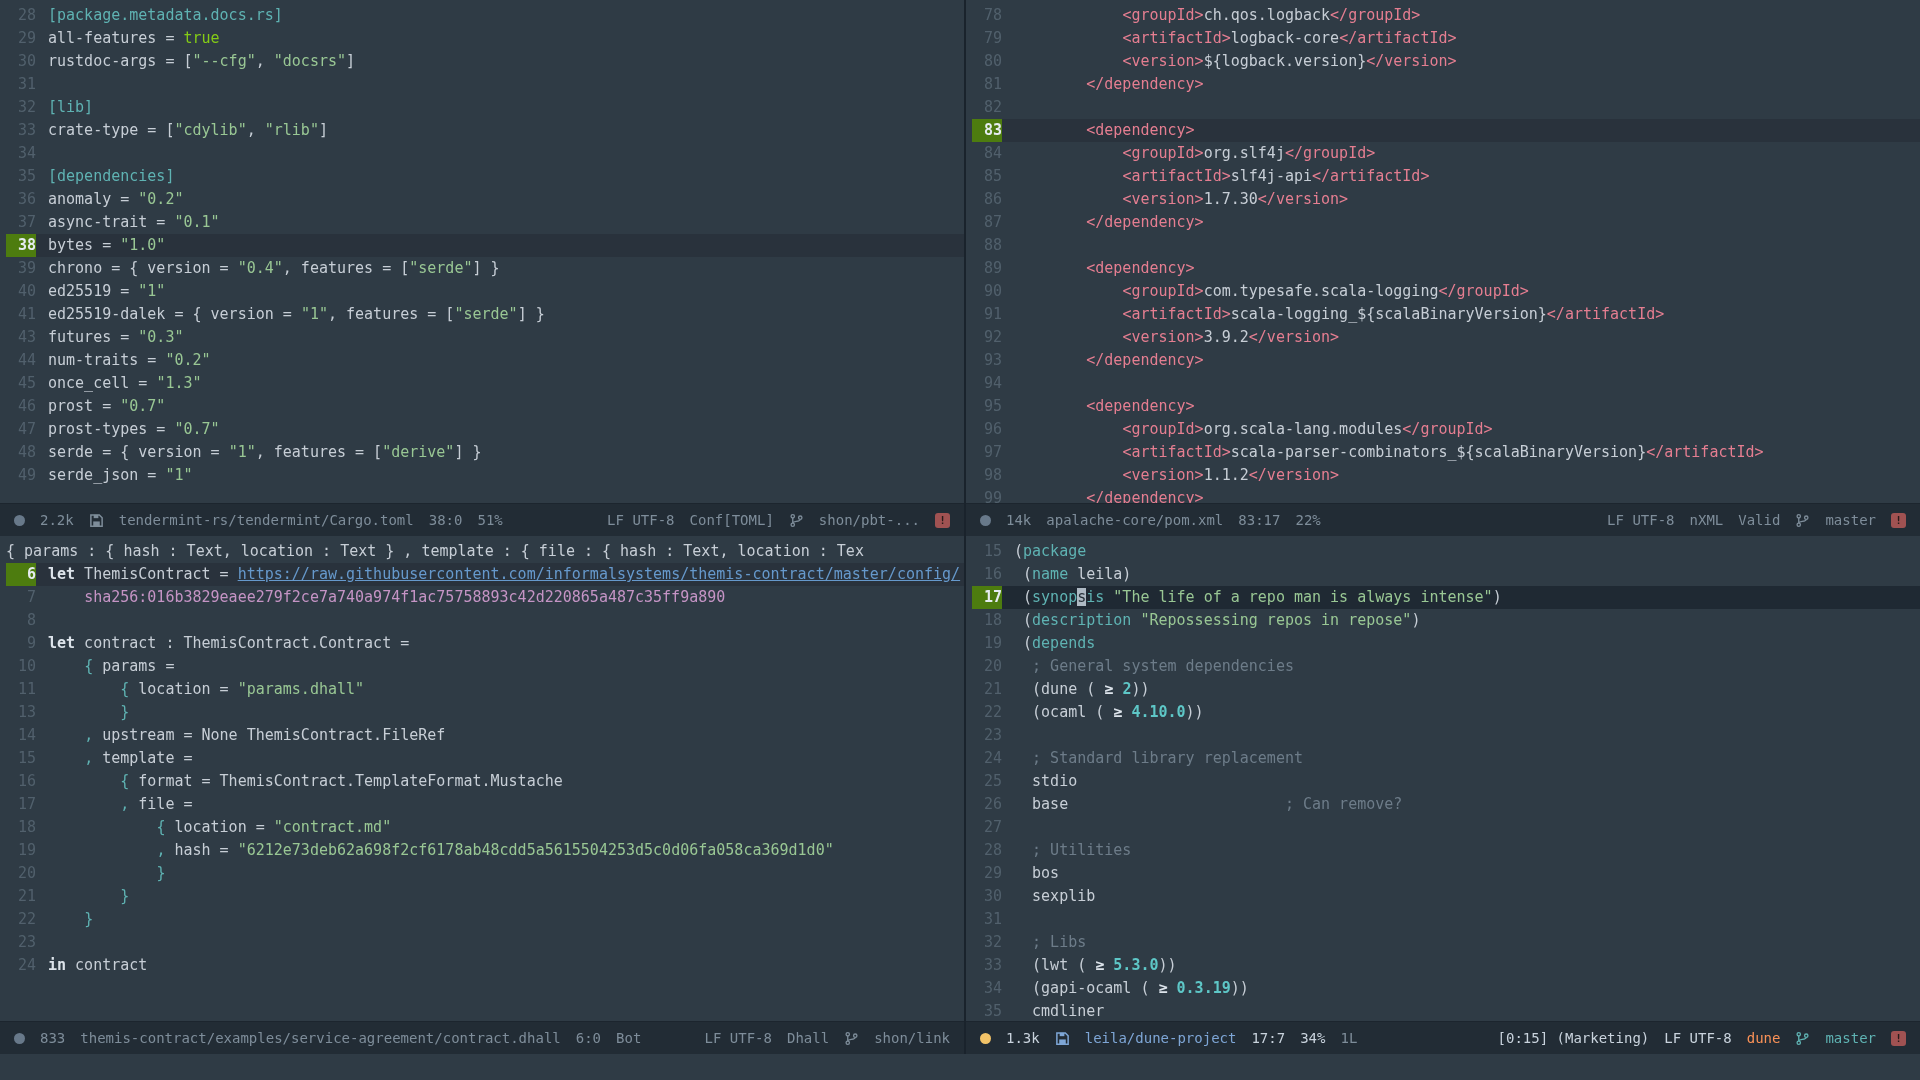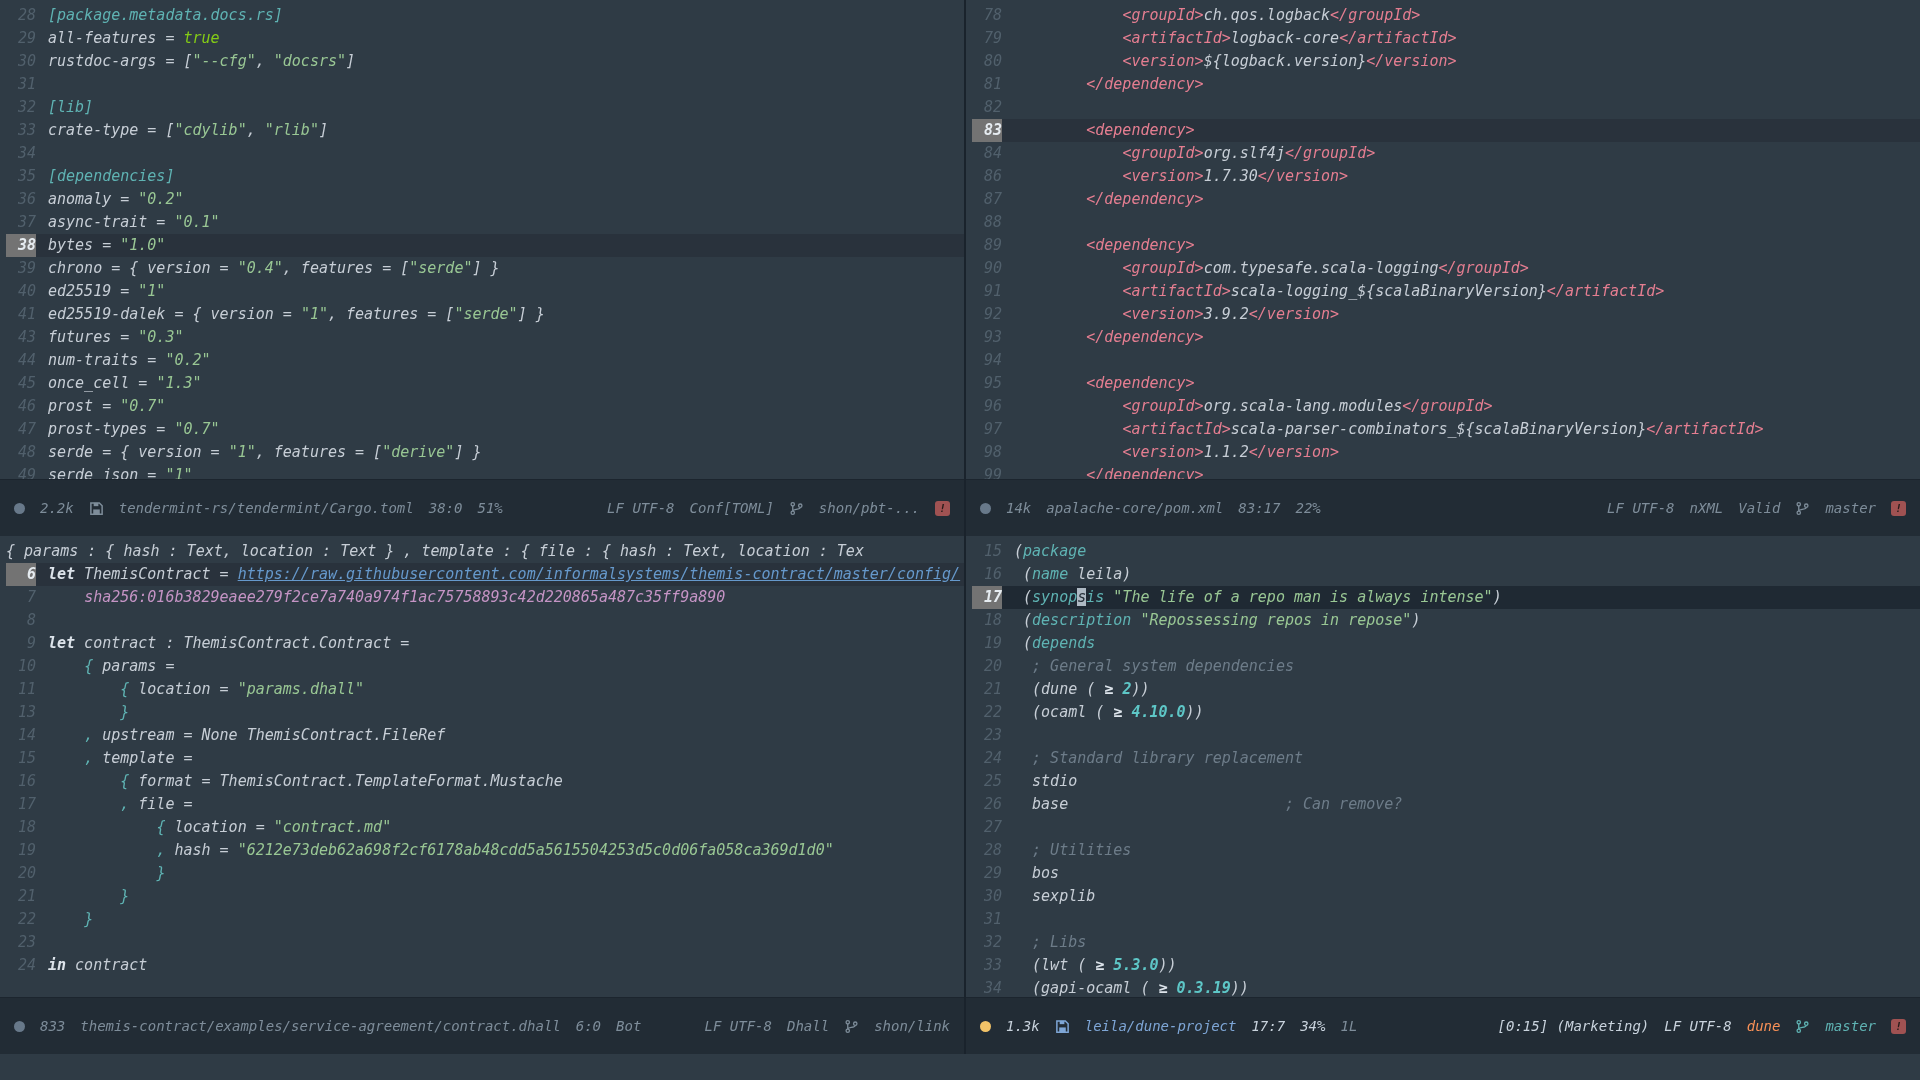--- a/index.html
+++ b/index.html
@@ -1,40 +1,40 @@
 <!DOCTYPE html>
 <html><head>
 <meta charset="utf-8">
 <style>
   html,body{margin:0;padding:0;background:#2f3b45;}
   body{width:1920px;height:1080px;overflow:hidden;font-family:"DejaVu Sans Mono",monospace;}
-  .screen{width:1920px;height:1080px;display:grid;grid-template-columns:966px 954px;grid-template-rows:536px 518px 26px;font-style:italic;}
+  .screen{width:1920px;height:1080px;display:grid;grid-template-columns:966px 954px;grid-template-rows:536px 518px 26px;}
   .pane{display:flex;flex-direction:column;overflow:hidden;background:#2f3b45;}
   .pane.leftcol{border-right:2px solid #1a232c;}
   .code{flex:1 1 auto;overflow:hidden;padding:4px 0 0 6px;}
   .row{display:flex;height:23px;line-height:23px;font-size:15px;white-space:pre;}
   .row.hl{background:#29323c;}
   .row.hl.act{background:#1f2933;}
   .ln{flex:none;width:30px;text-align:right;margin-right:12px;color:#51606c;}
-  .ln.cur{color:#e6ecf1;font-weight:bold;background:#737373;}
+  .ln.cur{color:#e6ecf1;font-weight:bold;background:#4d7c0f;}
   .txt{flex:1 1 auto;white-space:pre;}
   
   .t-p{color:#c7ced6;}
   .t-cy{color:#5fb3b3;}
   .t-str{color:#99c794;}
   .t-org{color:#84cc16;}
   .t-tag{color:#e57e91;}
   .t-num{color:#5ec7c7;font-weight:bold;}
   .t-com{color:#6d7c89;text-align:right;}
   .t-url{color:#6699cc;text-decoration:underline;}
   .t-pur{color:#c594c5;}
   .t-kw{color:#dde4eb;font-weight:bold;}
   .t-cursor{background:#aeb9c3;color:#262f38;}
   
-  .modeline{flex:none;height:32px;background:#222c35;border-top:1px solid #1c252e;display:flex;justify-content:space-between;align-items:center;padding:12px 14px;font-size:14px;color:#7e8d9a;overflow:hidden;}
+  .modeline{flex:none;height:32px;background:#222c35;border-top:1px solid #1c252e;display:flex;justify-content:space-between;align-items:center;padding:0 14px;font-size:14px;color:#7e8d9a;overflow:hidden;}
   .mlg{display:flex;align-items:center;gap:15px;white-space:pre;}
   .c-dim{color:#7e8d9a;}
   .c-bright{color:#c9d3dd;}
   .c-blue{color:#7ea6d6;}
   .c-orange{color:#f99157;}
   .c-cyan{color:#5fb3b3;}
   .dot{width:11px;height:11px;border-radius:50%;flex:none;}
   .dot.c-dotgray{background:#68798a;}
   .dot.c-dotyellow{background:#f2c368;}
   .mlicon{width:15px;height:15px;flex:none;}
@@ -87,20 +87,21 @@
   </section>
   <section class="pane">
     <div class="code">
         <div class="row"><span class="ln">78</span><span class="txt"><span class="t-p">            </span><span class="t-tag">&lt;groupId&gt;</span><span class="t-p">ch.qos.logback</span><span class="t-tag">&lt;/groupId&gt;</span></span></div>
         <div class="row"><span class="ln">79</span><span class="txt"><span class="t-p">            </span><span class="t-tag">&lt;artifactId&gt;</span><span class="t-p">logback-core</span><span class="t-tag">&lt;/artifactId&gt;</span></span></div>
         <div class="row"><span class="ln">80</span><span class="txt"><span class="t-p">            </span><span class="t-tag">&lt;version&gt;</span><span class="t-p">${logback.version}</span><span class="t-tag">&lt;/version&gt;</span></span></div>
         <div class="row"><span class="ln">81</span><span class="txt"><span class="t-p">        </span><span class="t-tag">&lt;/dependency&gt;</span></span></div>
         <div class="row"><span class="ln">82</span><span class="txt"></span></div>
         <div class="row hl"><span class="ln cur">83</span><span class="txt"><span class="t-p">        </span><span class="t-tag">&lt;dependency&gt;</span></span></div>
         <div class="row"><span class="ln">84</span><span class="txt"><span class="t-p">            </span><span class="t-tag">&lt;groupId&gt;</span><span class="t-p">org.slf4j</span><span class="t-tag">&lt;/groupId&gt;</span></span></div>
+        <div class="row"><span class="ln">85</span><span class="txt"><span class="t-p">            </span><span class="t-tag">&lt;artifactId&gt;</span><span class="t-p">slf4j-api</span><span class="t-tag">&lt;/artifactId&gt;</span></span></div>
         <div class="row"><span class="ln">86</span><span class="txt"><span class="t-p">            </span><span class="t-tag">&lt;version&gt;</span><span class="t-p">1.7.30</span><span class="t-tag">&lt;/version&gt;</span></span></div>
         <div class="row"><span class="ln">87</span><span class="txt"><span class="t-p">        </span><span class="t-tag">&lt;/dependency&gt;</span></span></div>
         <div class="row"><span class="ln">88</span><span class="txt"></span></div>
         <div class="row"><span class="ln">89</span><span class="txt"><span class="t-p">        </span><span class="t-tag">&lt;dependency&gt;</span></span></div>
         <div class="row"><span class="ln">90</span><span class="txt"><span class="t-p">            </span><span class="t-tag">&lt;groupId&gt;</span><span class="t-p">com.typesafe.scala-logging</span><span class="t-tag">&lt;/groupId&gt;</span></span></div>
         <div class="row"><span class="ln">91</span><span class="txt"><span class="t-p">            </span><span class="t-tag">&lt;artifactId&gt;</span><span class="t-p">scala-logging_${scalaBinaryVersion}</span><span class="t-tag">&lt;/artifactId&gt;</span></span></div>
         <div class="row"><span class="ln">92</span><span class="txt"><span class="t-p">            </span><span class="t-tag">&lt;version&gt;</span><span class="t-p">3.9.2</span><span class="t-tag">&lt;/version&gt;</span></span></div>
         <div class="row"><span class="ln">93</span><span class="txt"><span class="t-p">        </span><span class="t-tag">&lt;/dependency&gt;</span></span></div>
         <div class="row"><span class="ln">94</span><span class="txt"></span></div>
         <div class="row"><span class="ln">95</span><span class="txt"><span class="t-p">        </span><span class="t-tag">&lt;dependency&gt;</span></span></div>

